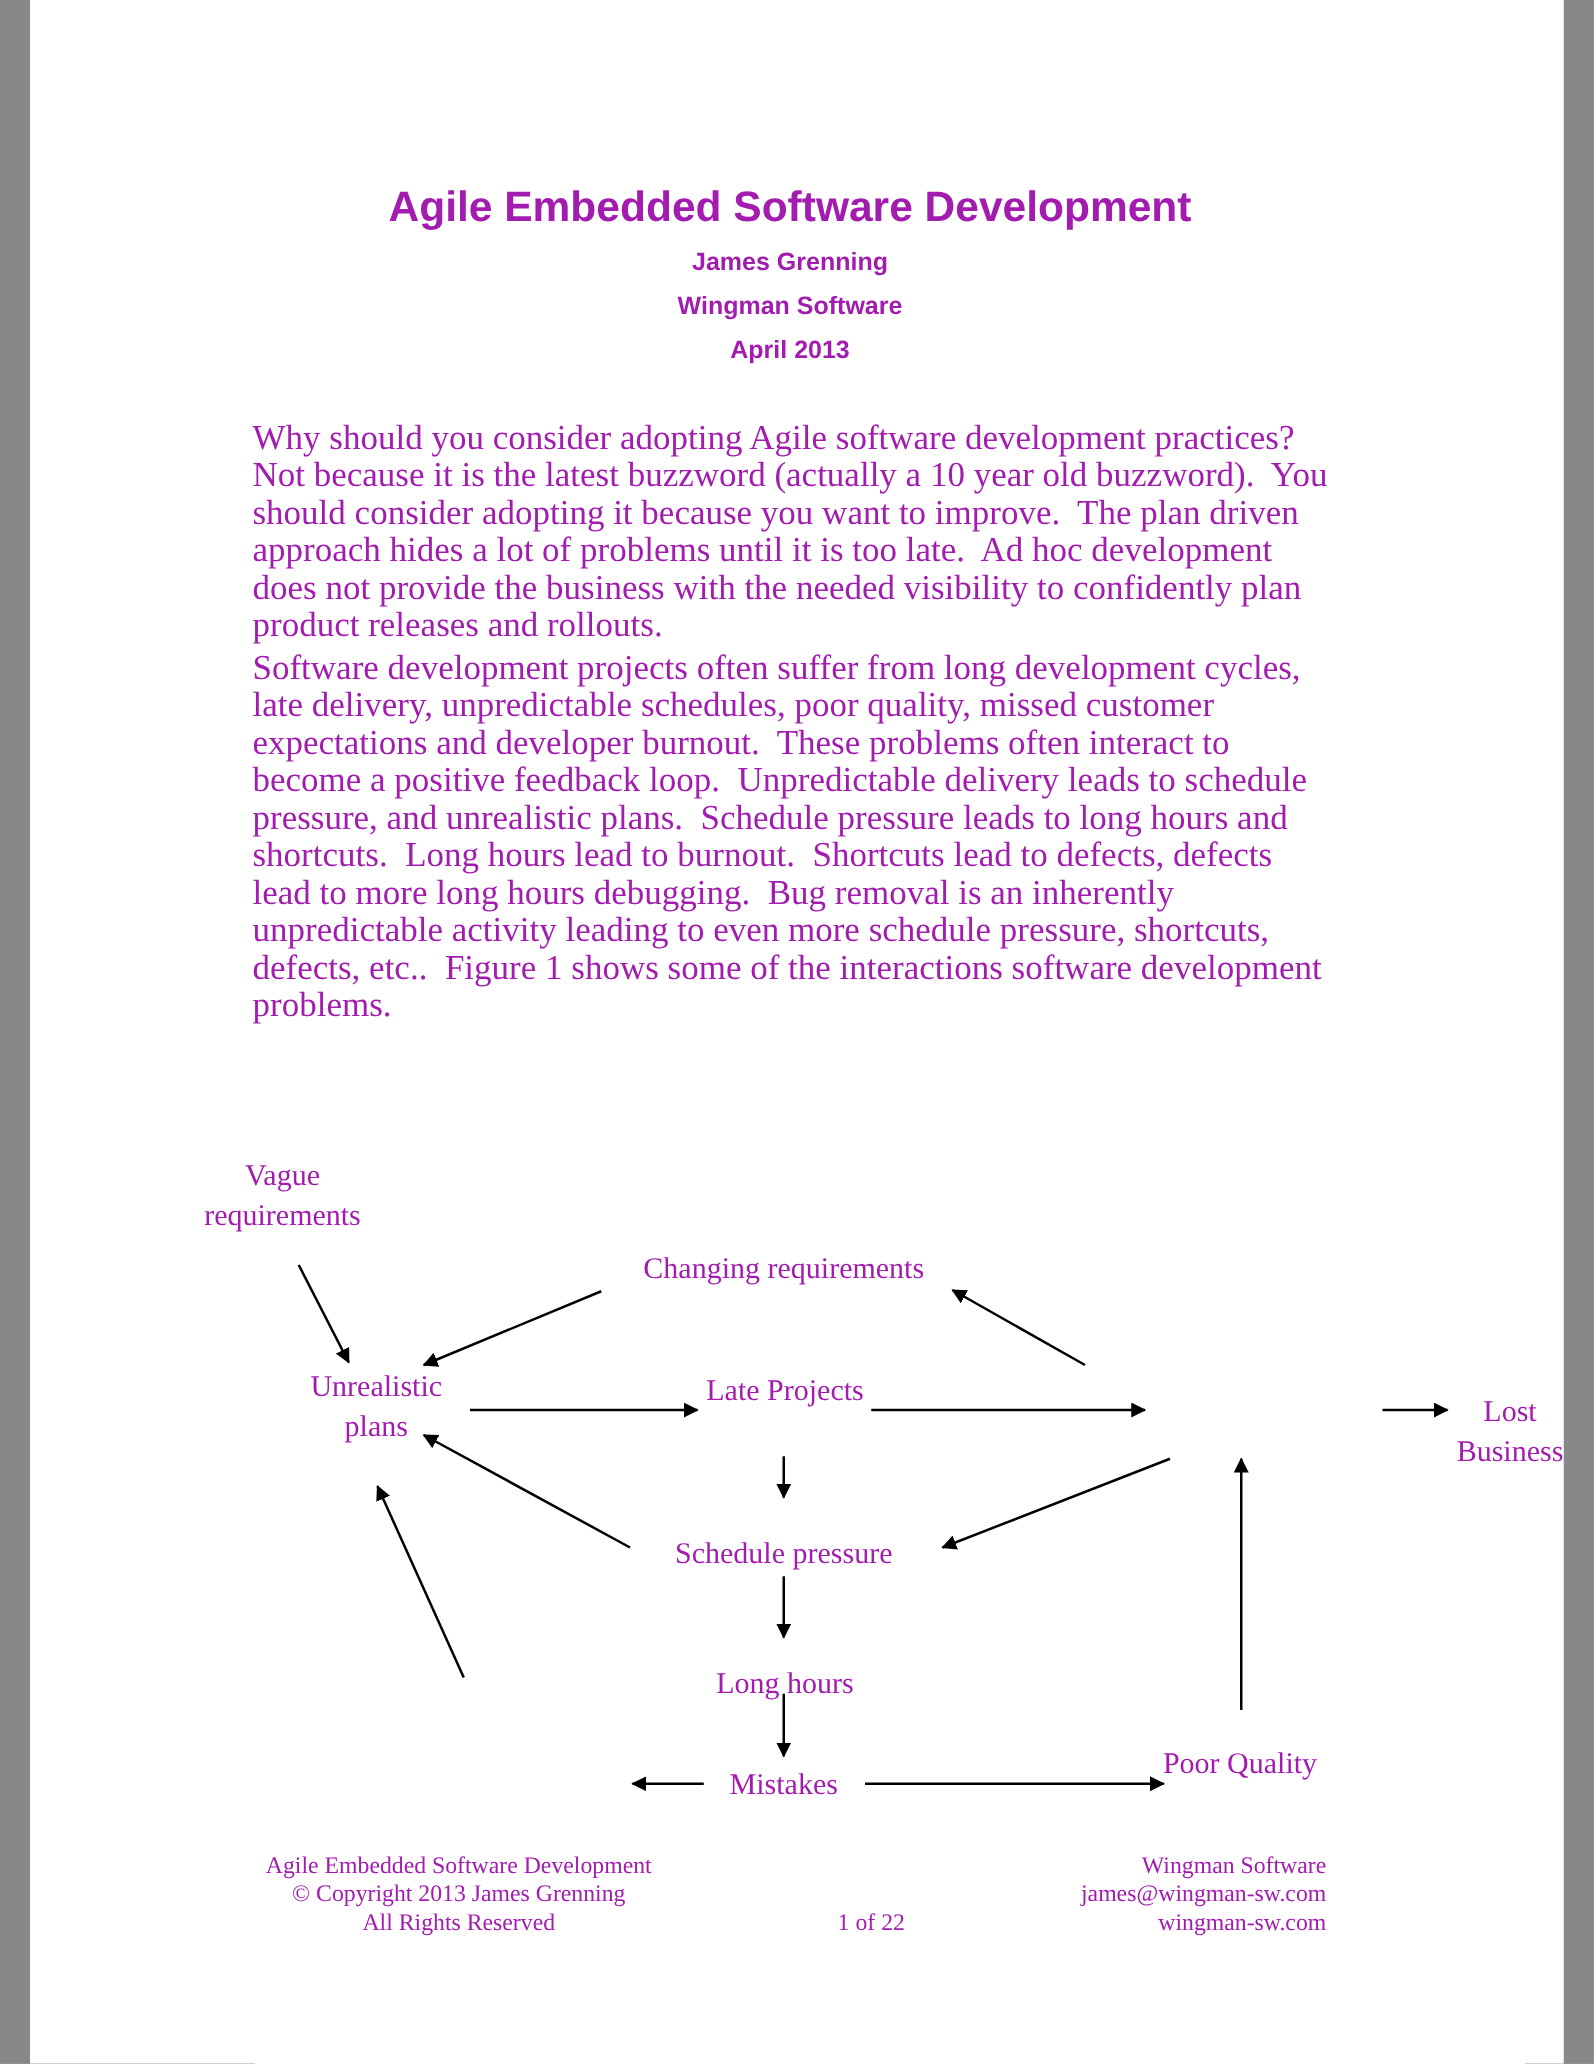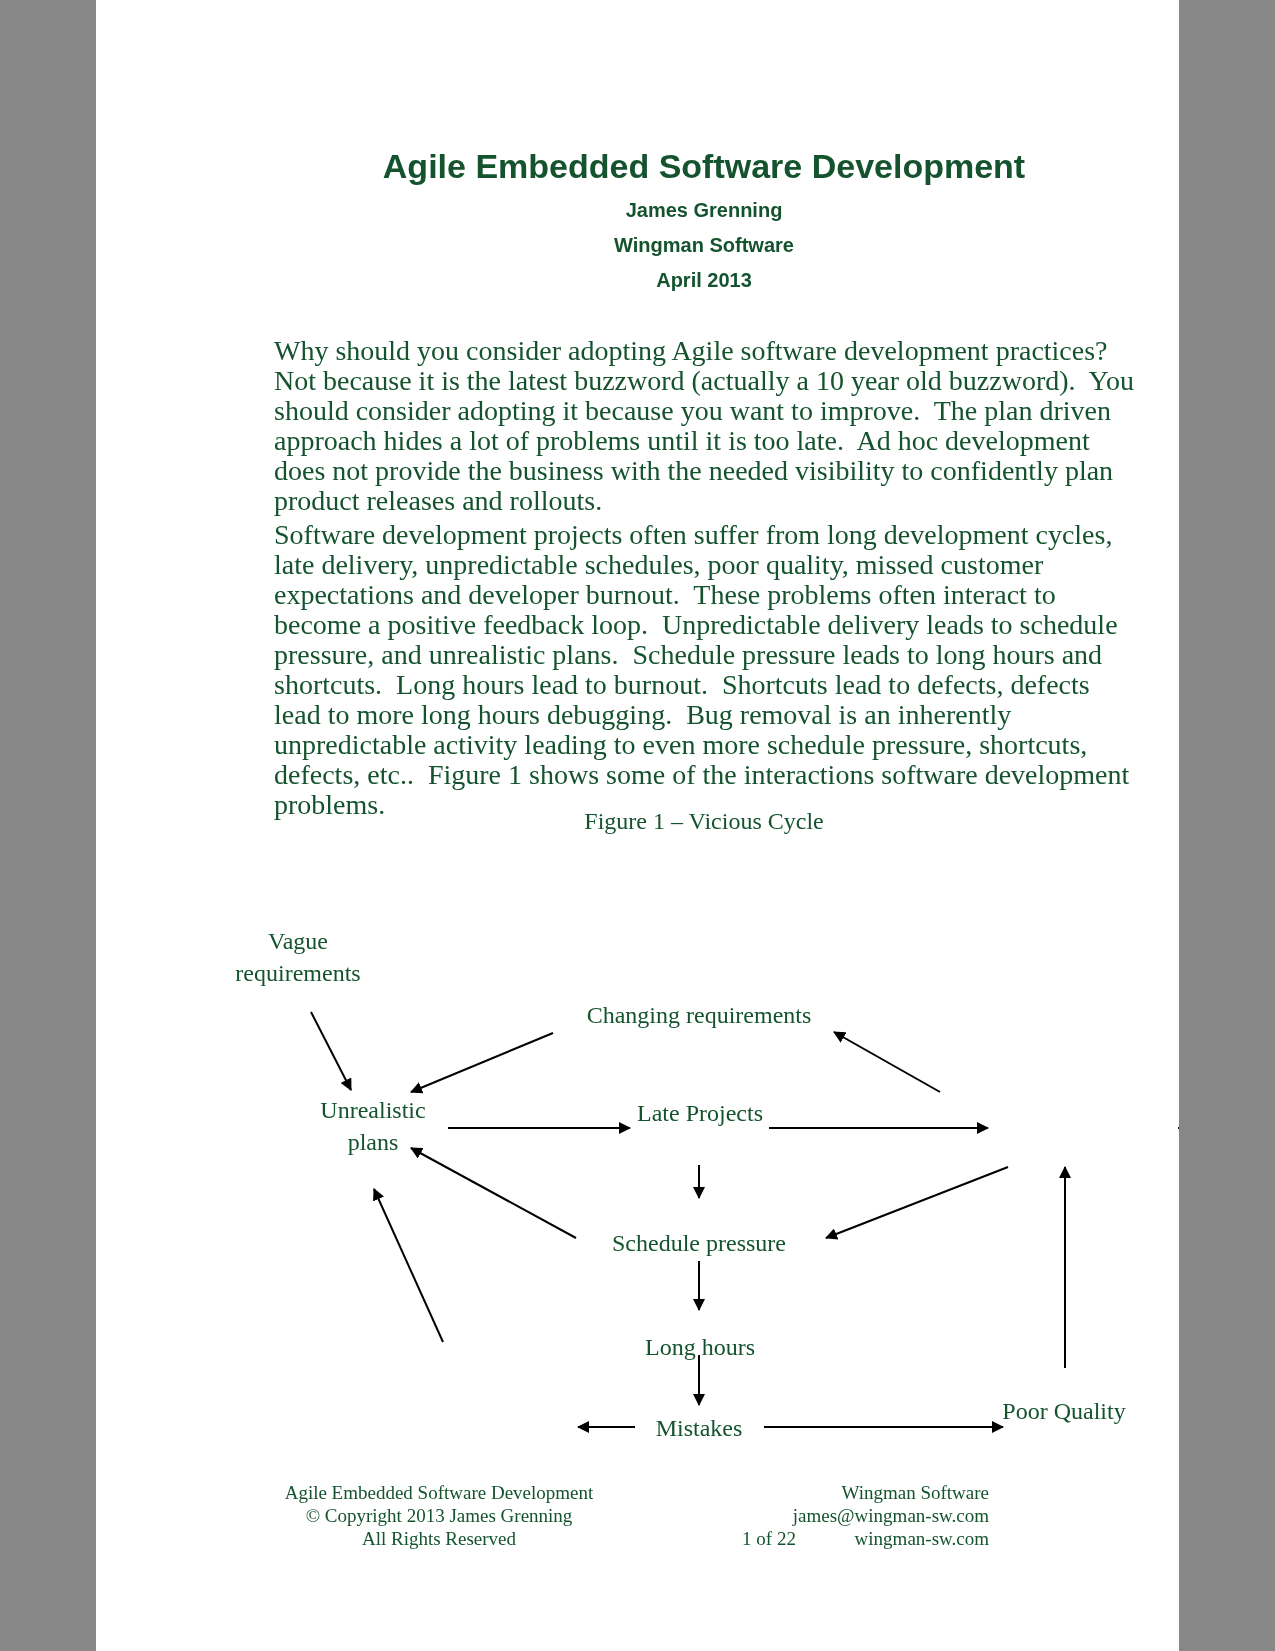--- a/index.html
+++ b/index.html
@@ -1,20 +1,20 @@
 <!DOCTYPE html>
 <html><head>
 <meta charset="utf-8">
 <style>
   html,body{margin:0;padding:0;background:#888;}
   .page{
     position:relative;
-    width:1083px;height:1651px;
+    width:1227px;height:1651px;
     background:#ffffff;
-    color:#14532d;
+    color:#a21caf;
     font-family:"Liberation Serif", serif;
     overflow:hidden;
     margin:0 auto;
   }
   .header-block{position:absolute;left:178px;top:0;width:860px;text-align:center;
     font-family:"Liberation Sans", sans-serif;font-weight:bold;}
   .doc-title{position:absolute;left:0;top:146px;width:860px;font-size:34px;line-height:41px;}
   .doc-sub{position:absolute;left:0;width:860px;font-size:20px;line-height:28px;}
   .sub-author{top:196px;}
   .sub-company{top:231px;}
@@ -57,21 +57,20 @@
   <div class="header-block">
     <h1 class="doc-title" style="margin:0;font-size:34px;">Agile Embedded Software Development</h1>
     <div class="doc-sub sub-author">James Grenning</div>
     <div class="doc-sub sub-company">Wingman Software</div>
     <div class="doc-sub sub-date">April 2013</div>
   </div>
 
   <p class="body-text para1">Why should you consider adopting Agile software development practices? Not because it is the latest buzzword (actually a 10 year old buzzword).  You should consider adopting it because you want to improve.  The plan driven approach hides a lot of problems until it is too late.  Ad hoc development does not provide the business with the needed visibility to confidently plan product releases and rollouts.</p>
   <p class="body-text para2">Software development projects often suffer from long development cycles, late delivery, unpredictable schedules, poor quality, missed customer expectations and developer burnout.  These problems often interact to become a positive feedback loop.  Unpredictable delivery leads to schedule pressure, and unrealistic plans.  Schedule pressure leads to long hours and shortcuts.  Long hours lead to burnout.  Shortcuts lead to defects, defects lead to more long hours debugging.  Bug removal is an inherently unpredictable activity leading to even more schedule pressure, shortcuts, defects, etc..  Figure 1 shows some of the interactions software development problems.</p>
 
-  <div class="figure-caption">Figure 1 – Vicious Cycle</div>
 
   <div class="diagram">
     <svg width="1275" height="620">
     <defs>
           <marker id="ah" markerUnits="userSpaceOnUse" markerWidth="14" markerHeight="12" refX="11" refY="6" orient="auto">
             <path d="M0,0 L12,6 L0,12 Z" fill="#000000"></path>
           </marker>
         </defs>
         <line x1="203" y1="152" x2="243" y2="230" stroke="#000000" stroke-width="2" marker-end="url(#ah)"></line>
         <line x1="445" y1="173" x2="303" y2="232" stroke="#000000" stroke-width="2" marker-end="url(#ah)"></line>

